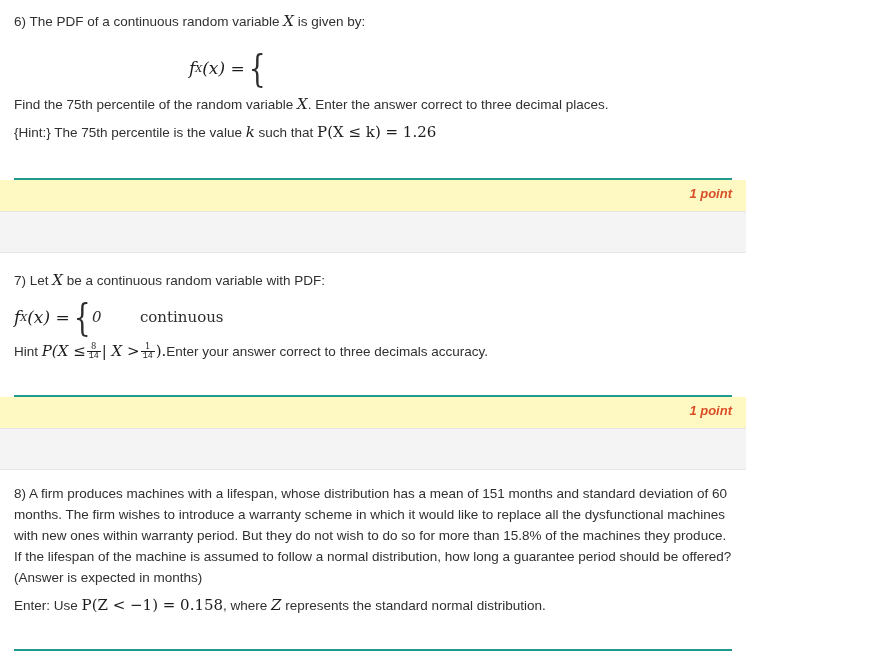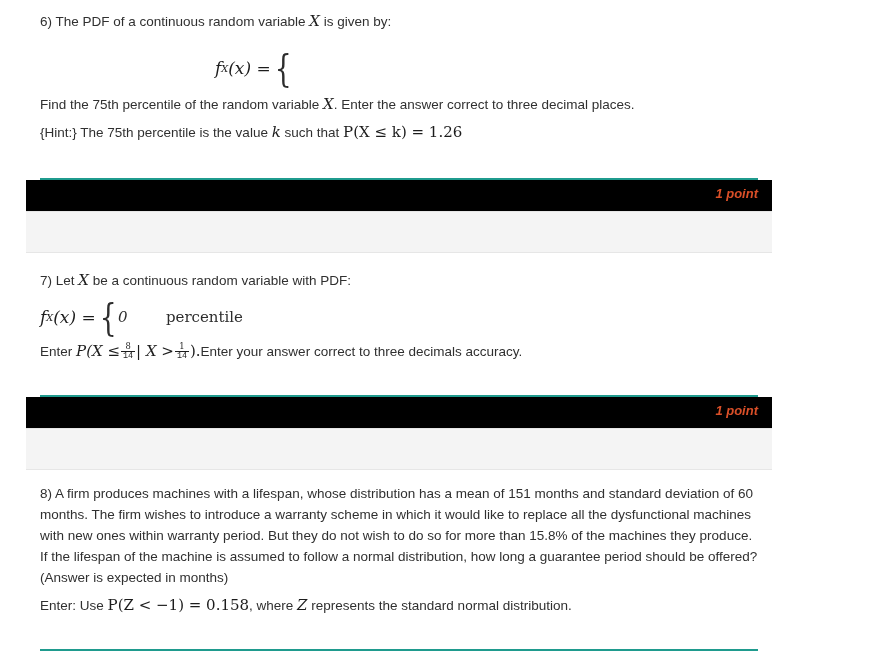--- a/index.html
+++ b/index.html
@@ -12,21 +12,20 @@
     height: 655px;
     font-family: "Liberation Sans", sans-serif;
     font-size: 13.5px;
     color: #2d2d2d;
     overflow: hidden;
     position: relative;
   }
   .page {
     width: 746px;
     position: relative;
-    margin-left: 26px;
   }
   .question-block {
     padding: 0 14px;
     background: #ffffff;
   }
   .q-text {
     line-height: 1.55;
     color: #303030;
   }
   .math {
@@ -99,21 +98,21 @@
 
   .divider-line {
     border: none;
     border-top: 2px solid #1f9b8e;
     margin: 0 14px;
   }
   .point-row {
     display: flex;
     justify-content: flex-end;
     padding: 6px 14px 10px 14px;
-    background: #000000;
+    background: #fef9c3;
   }
   .point-label {
     font-weight: bold;
     font-style: italic;
     color: #d94f28;
     font-size: 13px;
   }
   .gap-band {
     background: #f4f4f4;
     border-top: 1px solid #e6e6e6;
@@ -175,28 +174,28 @@
 
     <div style="margin:8px 0 4px 0;">
       <span class="piecewise">
         <span class="math" style="font-size:17px;">f</span>
           <span class="math sub">X</span>
           <span class="math" style="font-size:17px;">(x) =</span>
         <span class="brace">{</span>
         <span class="cases">
           <div class="case-row">
             <span class="case-val">0</span>
-            <span class="case-cond" style="font-style:normal;">percentile</span>
+            <span class="case-cond" style="font-style:normal;">continuous</span>
           </div>
         </span>
       </span>
     </div>
 
     <div class="q-text" style="margin-top:6px;">
-      <span>Enter</span>
+      <span>Hint</span>
       <span class="math-up" style="font-style:italic;">P(X ≤</span><span class="frac math-up">
           <span class="num">8</span>
           <span class="den">14</span>
         </span><span class="math-up" style="font-style:italic;">| X &gt;</span><span class="frac math-up">
           <span class="num">1</span>
           <span class="den">14</span>
         </span><span class="math-up">).</span><span>Enter your answer correct to three decimals accuracy.</span>
     </div>
 
     <div style="height:32px;"></div>

